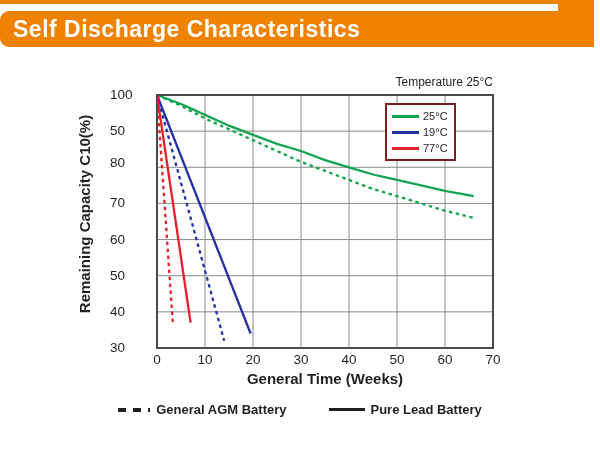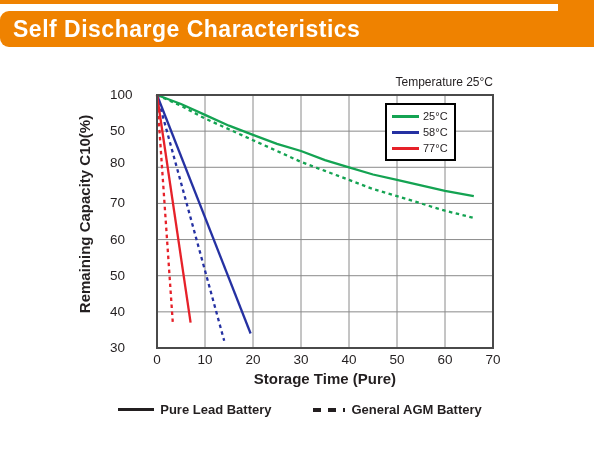--- a/index.html
+++ b/index.html
@@ -16,21 +16,21 @@
   .banner-title{color:#fff;font-size:23px;font-weight:bold;padding-left:13px;letter-spacing:.5px;white-space:nowrap;}
   
   .temp-note{left:350px;top:75px;width:143px;text-align:right;font-size:12px;}
   .y-axis-title{left:84px;top:214px;transform:translate(-50%,-50%) rotate(-90deg);
     width:280px;text-align:center;font-size:15px;font-weight:bold;white-space:nowrap;}
   .x-axis-title{left:157px;top:370px;width:336px;text-align:center;font-size:15px;font-weight:bold;}
   .ytick{width:40px;font-size:13.5px;line-height:16px;left:110px;}
   .xtick{width:30px;text-align:center;font-size:13.5px;line-height:16px;top:352px;}
   
   .legend-box{left:385px;top:103px;width:71px;height:58px;background:#fff;
-    border:2px solid #000000;box-sizing:border-box;display:flex;flex-direction:column;
+    border:2px solid #7f1d1d;box-sizing:border-box;display:flex;flex-direction:column;
     justify-content:space-around;padding:3px 5px;z-index:3;}
   .legend-row{display:flex;align-items:center;}
   .legend-swatch{width:27px;height:3px;margin-right:4px;flex:none;}
   .legend-label{font-size:11px;white-space:nowrap;}
   
   .style-legend{left:0;top:402px;width:600px;display:flex;justify-content:center;align-items:center;gap:42px;}
   .style-item{display:flex;align-items:center;}
   .solid-swatch{width:36px;height:3px;background:#231f20;margin-right:6px;}
   .dashed-swatch{width:32px;height:4px;margin-right:6px;
     background:repeating-linear-gradient(90deg,#231f20 0 8px,transparent 8px 15px);}
@@ -71,21 +71,21 @@
     <polyline points="157.0,95.0 250.6,333.5" fill="none" stroke="#2531A2" stroke-width="2.3"></polyline>
     <polyline points="157.0,95.0 224.2,340.8" fill="none" stroke="#2531A2" stroke-width="2.3" stroke-dasharray="3.5 3.5"></polyline>
     <polyline points="157.0,95.0 190.6,322.7" fill="none" stroke="#E62129" stroke-width="2.3"></polyline>
     <polyline points="157.0,95.0 172.8,322.7" fill="none" stroke="#E62129" stroke-width="2.3" stroke-dasharray="3.5 3.5"></polyline>
     <rect x="157" y="95" width="336" height="253" fill="none" stroke="#4A4A4A" stroke-width="2"></rect>
   </svg>
 
 <div class="abs temp-note">Temperature 25°C</div>
 
 <div class="abs y-axis-title">Remaining Capacity C10(%)</div>
-<div class="abs x-axis-title">Storage Time (Pure)</div>
+<div class="abs x-axis-title">General Time (Weeks)</div>
 
 <div class="abs ytick" style="top:87px">100</div>
 <div class="abs ytick" style="top:123px">50</div>
 <div class="abs ytick" style="top:155px">80</div>
 <div class="abs ytick" style="top:195px">70</div>
 <div class="abs ytick" style="top:232px">60</div>
 <div class="abs ytick" style="top:268px">50</div>
 <div class="abs ytick" style="top:304px">40</div>
 <div class="abs ytick" style="top:340px">30</div>
 
@@ -98,30 +98,30 @@
 <div class="abs xtick" style="left:430px">60</div>
 <div class="abs xtick" style="left:478px">70</div>
 
 <div class="abs legend-box">
   <div class="legend-row">
     <span class="legend-swatch" style="background: rgb(20, 163, 82);"></span>
     <span class="legend-label">25°C</span>
   </div>
   <div class="legend-row">
     <span class="legend-swatch" style="background: rgb(37, 49, 162);"></span>
-    <span class="legend-label">58°C</span>
+    <span class="legend-label">19°C</span>
   </div>
   <div class="legend-row">
     <span class="legend-swatch" style="background: rgb(230, 33, 41);"></span>
     <span class="legend-label">77°C</span>
   </div>
 </div>
 
 <div class="abs style-legend">
   <div class="style-item">
+    <span class="dashed-swatch"></span>
+    <span class="style-label">General AGM Battery</span>
+  </div>
+  <div class="style-item">
     <span class="solid-swatch"></span>
     <span class="style-label">Pure Lead Battery</span>
-  </div>
-  <div class="style-item">
-    <span class="dashed-swatch"></span>
-    <span class="style-label">General AGM Battery</span>
   </div>
 </div>
 
 </body></html>

